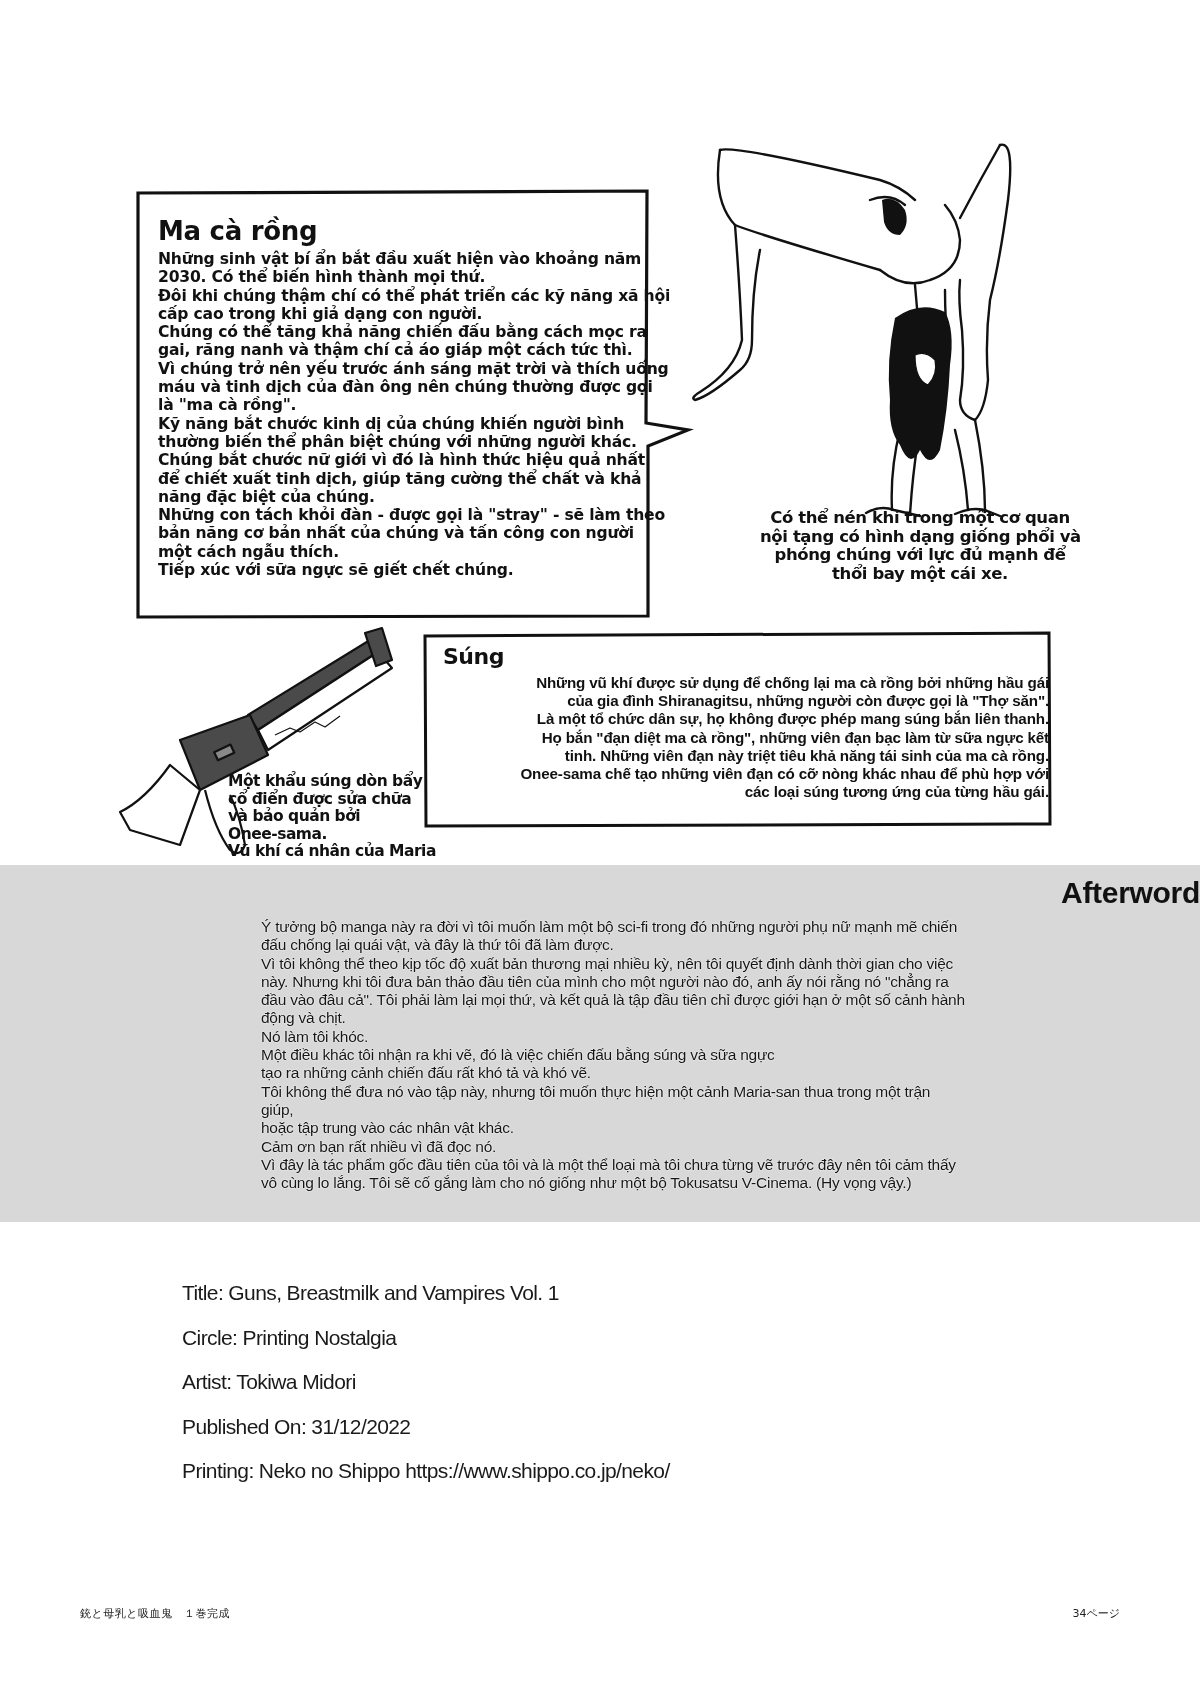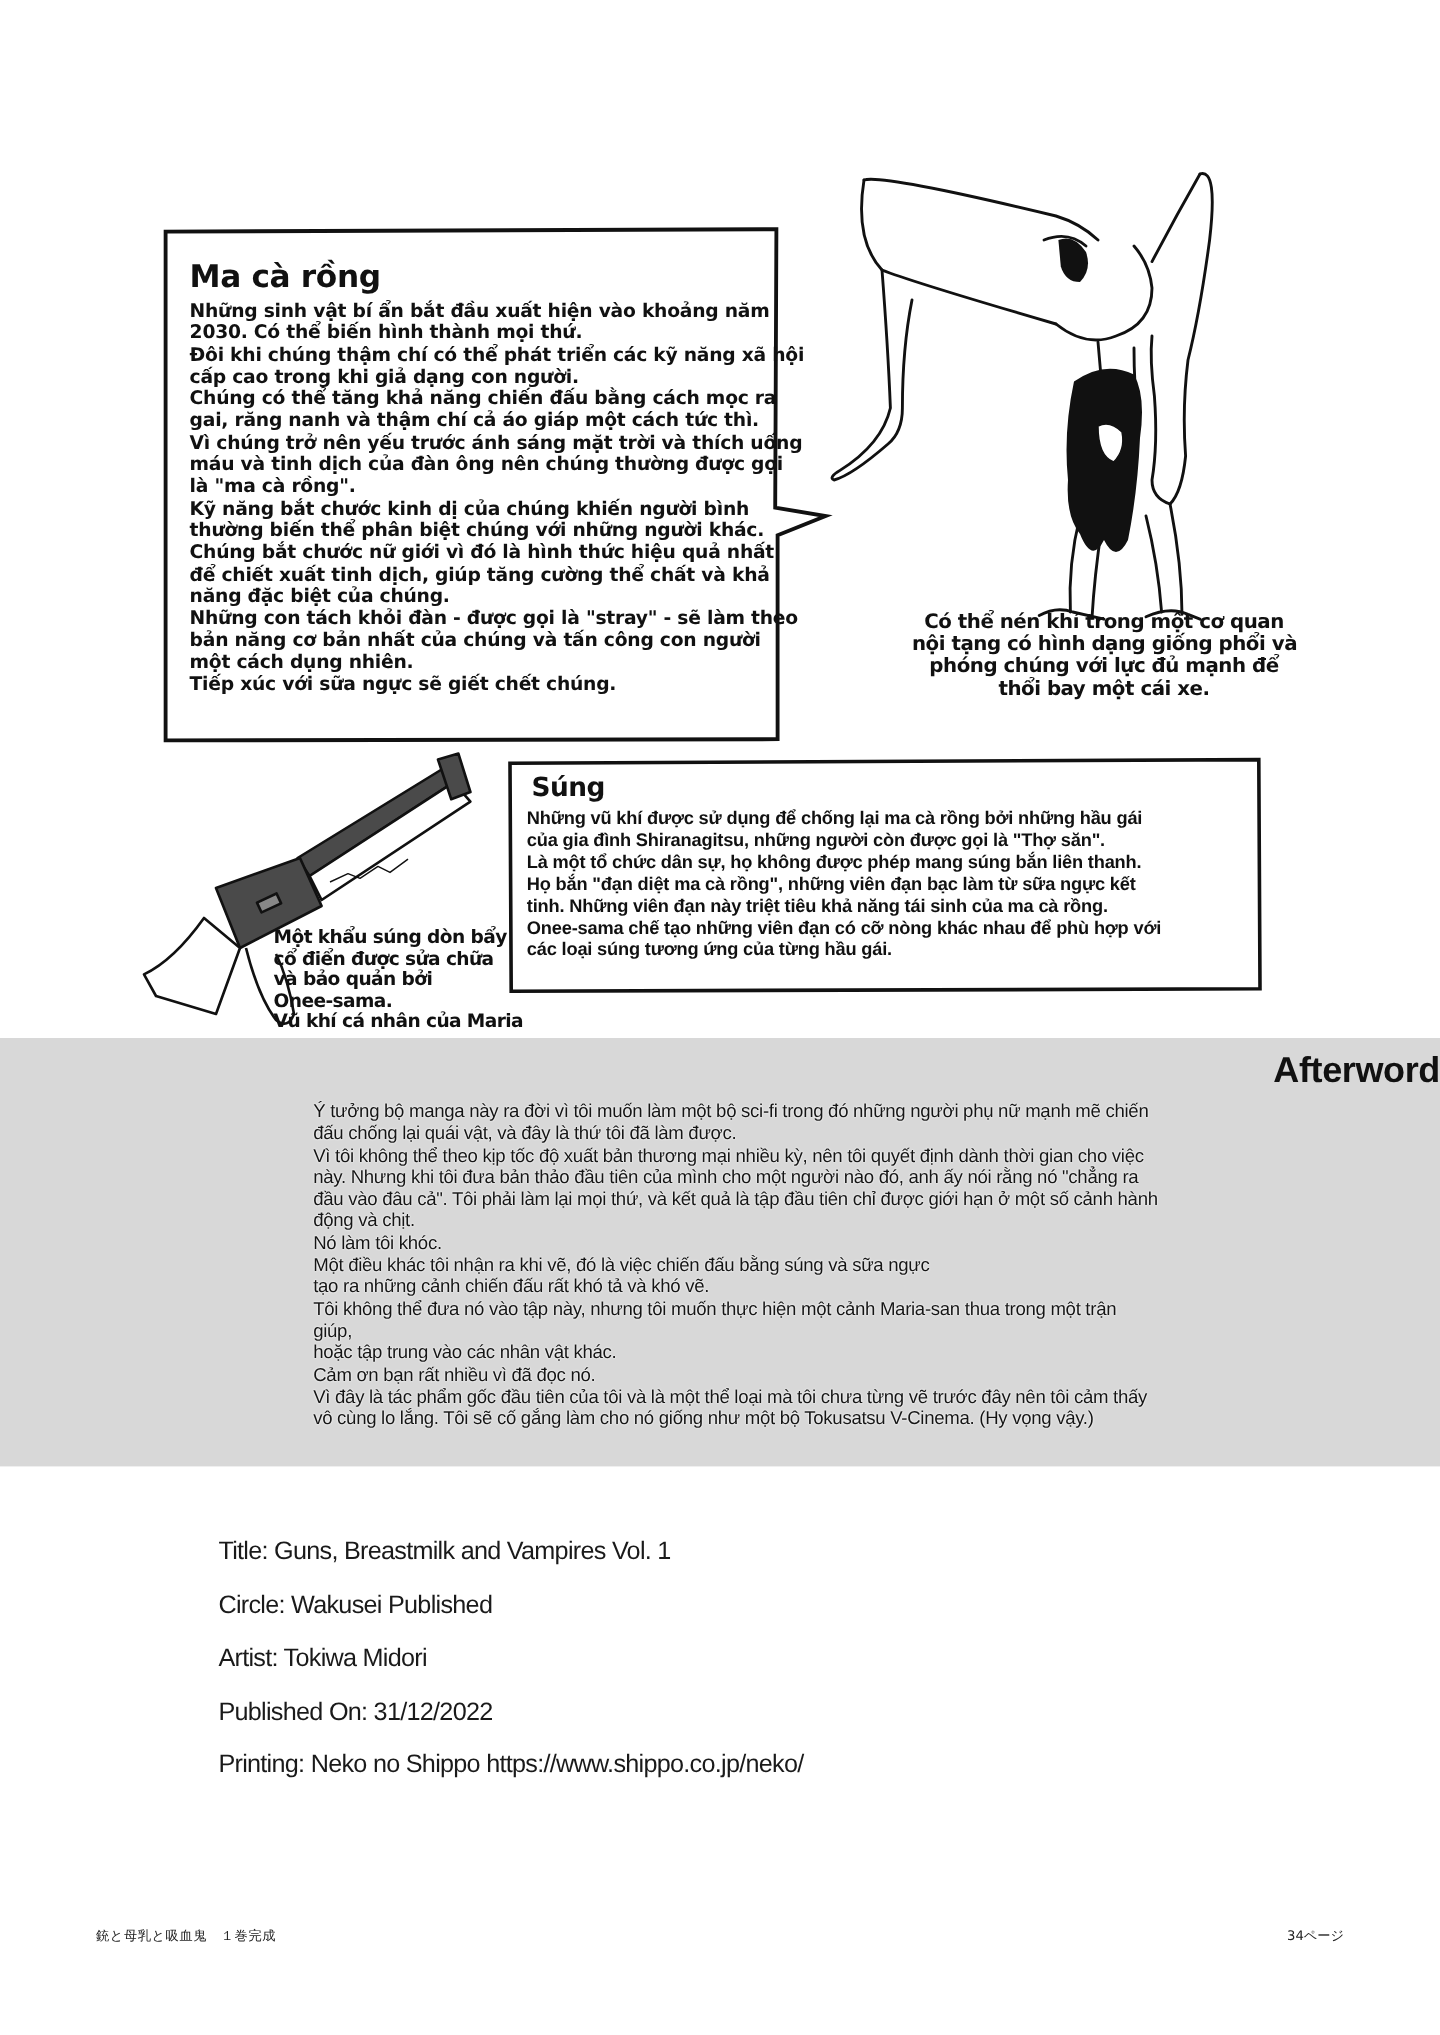--- a/index.html
+++ b/index.html
@@ -39,21 +39,21 @@
 
   .gun-title {
     left: 443px; top: 644px; font-size: 22px; font-weight: bold;
     font-family: "DejaVu Sans", sans-serif; letter-spacing: -0.5px;
   }
   .gun-body {
     left: 439px; top: 674px; width: 610px;
     font-size: 15.2px; font-weight: bold; line-height: 18.2px;
     font-family: "Liberation Sans", sans-serif; letter-spacing: -0.15px;
   }
-  .gun-body div { white-space: nowrap; }
+  .gun-body div { white-space: nowrap; text-align: right; }
 
   
   .afterword-band {
     left: 0; top: 865px; width: 1200px; height: 357px; background: #d8d8d8;
   }
   .afterword-title {
     left: 0; top: 876px; width: 1200px; text-align: right;
     font-size: 30px; font-weight: bold; letter-spacing: -0.3px;
     font-family: "Liberation Sans", sans-serif;
   }
@@ -155,21 +155,21 @@
   <div>Vì chúng trở nên yếu trước ánh sáng mặt trời và thích uống</div>
   <div>máu và tinh dịch của đàn ông nên chúng thường được gọi</div>
   <div>là "ma cà rồng".</div>
   <div>Kỹ năng bắt chước kinh dị của chúng khiến người bình</div>
   <div>thường biến thể phân biệt chúng với những người khác.</div>
   <div>Chúng bắt chước nữ giới vì đó là hình thức hiệu quả nhất</div>
   <div>để chiết xuất tinh dịch, giúp tăng cường thể chất và khả</div>
   <div>năng đặc biệt của chúng.</div>
   <div>Những con tách khỏi đàn - được gọi là "stray" - sẽ làm theo</div>
   <div>bản năng cơ bản nhất của chúng và tấn công con người</div>
-  <div>một cách dụng nhiên.</div>
+  <div>một cách ngẫu thích.</div>
   <div>Tiếp xúc với sữa ngực sẽ giết chết chúng.</div>
 </div>
 
 <div class="abs creature-caption">
   <div>Có thể nén khí trong một cơ quan</div>
   <div>nội tạng có hình dạng giống phổi và</div>
   <div>phóng chúng với lực đủ mạnh để</div>
   <div>thổi bay một cái xe.</div>
 </div>
 
@@ -207,20 +207,20 @@
   <div>Tôi không thể đưa nó vào tập này, nhưng tôi muốn thực hiện một cảnh Maria-san thua trong một trận</div>
   <div>giúp,</div>
   <div>hoặc tập trung vào các nhân vật khác.</div>
   <div>Cảm ơn bạn rất nhiều vì đã đọc nó.</div>
   <div>Vì đây là tác phẩm gốc đầu tiên của tôi và là một thể loại mà tôi chưa từng vẽ trước đây nên tôi cảm thấy</div>
   <div>vô cùng lo lắng. Tôi sẽ cố gắng làm cho nó giống như một bộ Tokusatsu V-Cinema. (Hy vọng vậy.)</div>
 </div>
 
 <div class="abs colophon">
   <div>Title: Guns, Breastmilk and Vampires Vol. 1</div>
-  <div>Circle: Wakusei Published</div>
+  <div>Circle: Printing Nostalgia</div>
   <div>Artist: Tokiwa Midori</div>
   <div>Published On: 31/12/2022</div>
   <div>Printing: Neko no Shippo https://www.shippo.co.jp/neko/</div>
 </div>
 
 <div class="abs footer-left">銃と母乳と吸血鬼　１巻完成</div>
 <div class="abs footer-right">34ページ</div>
 
 </body></html>

